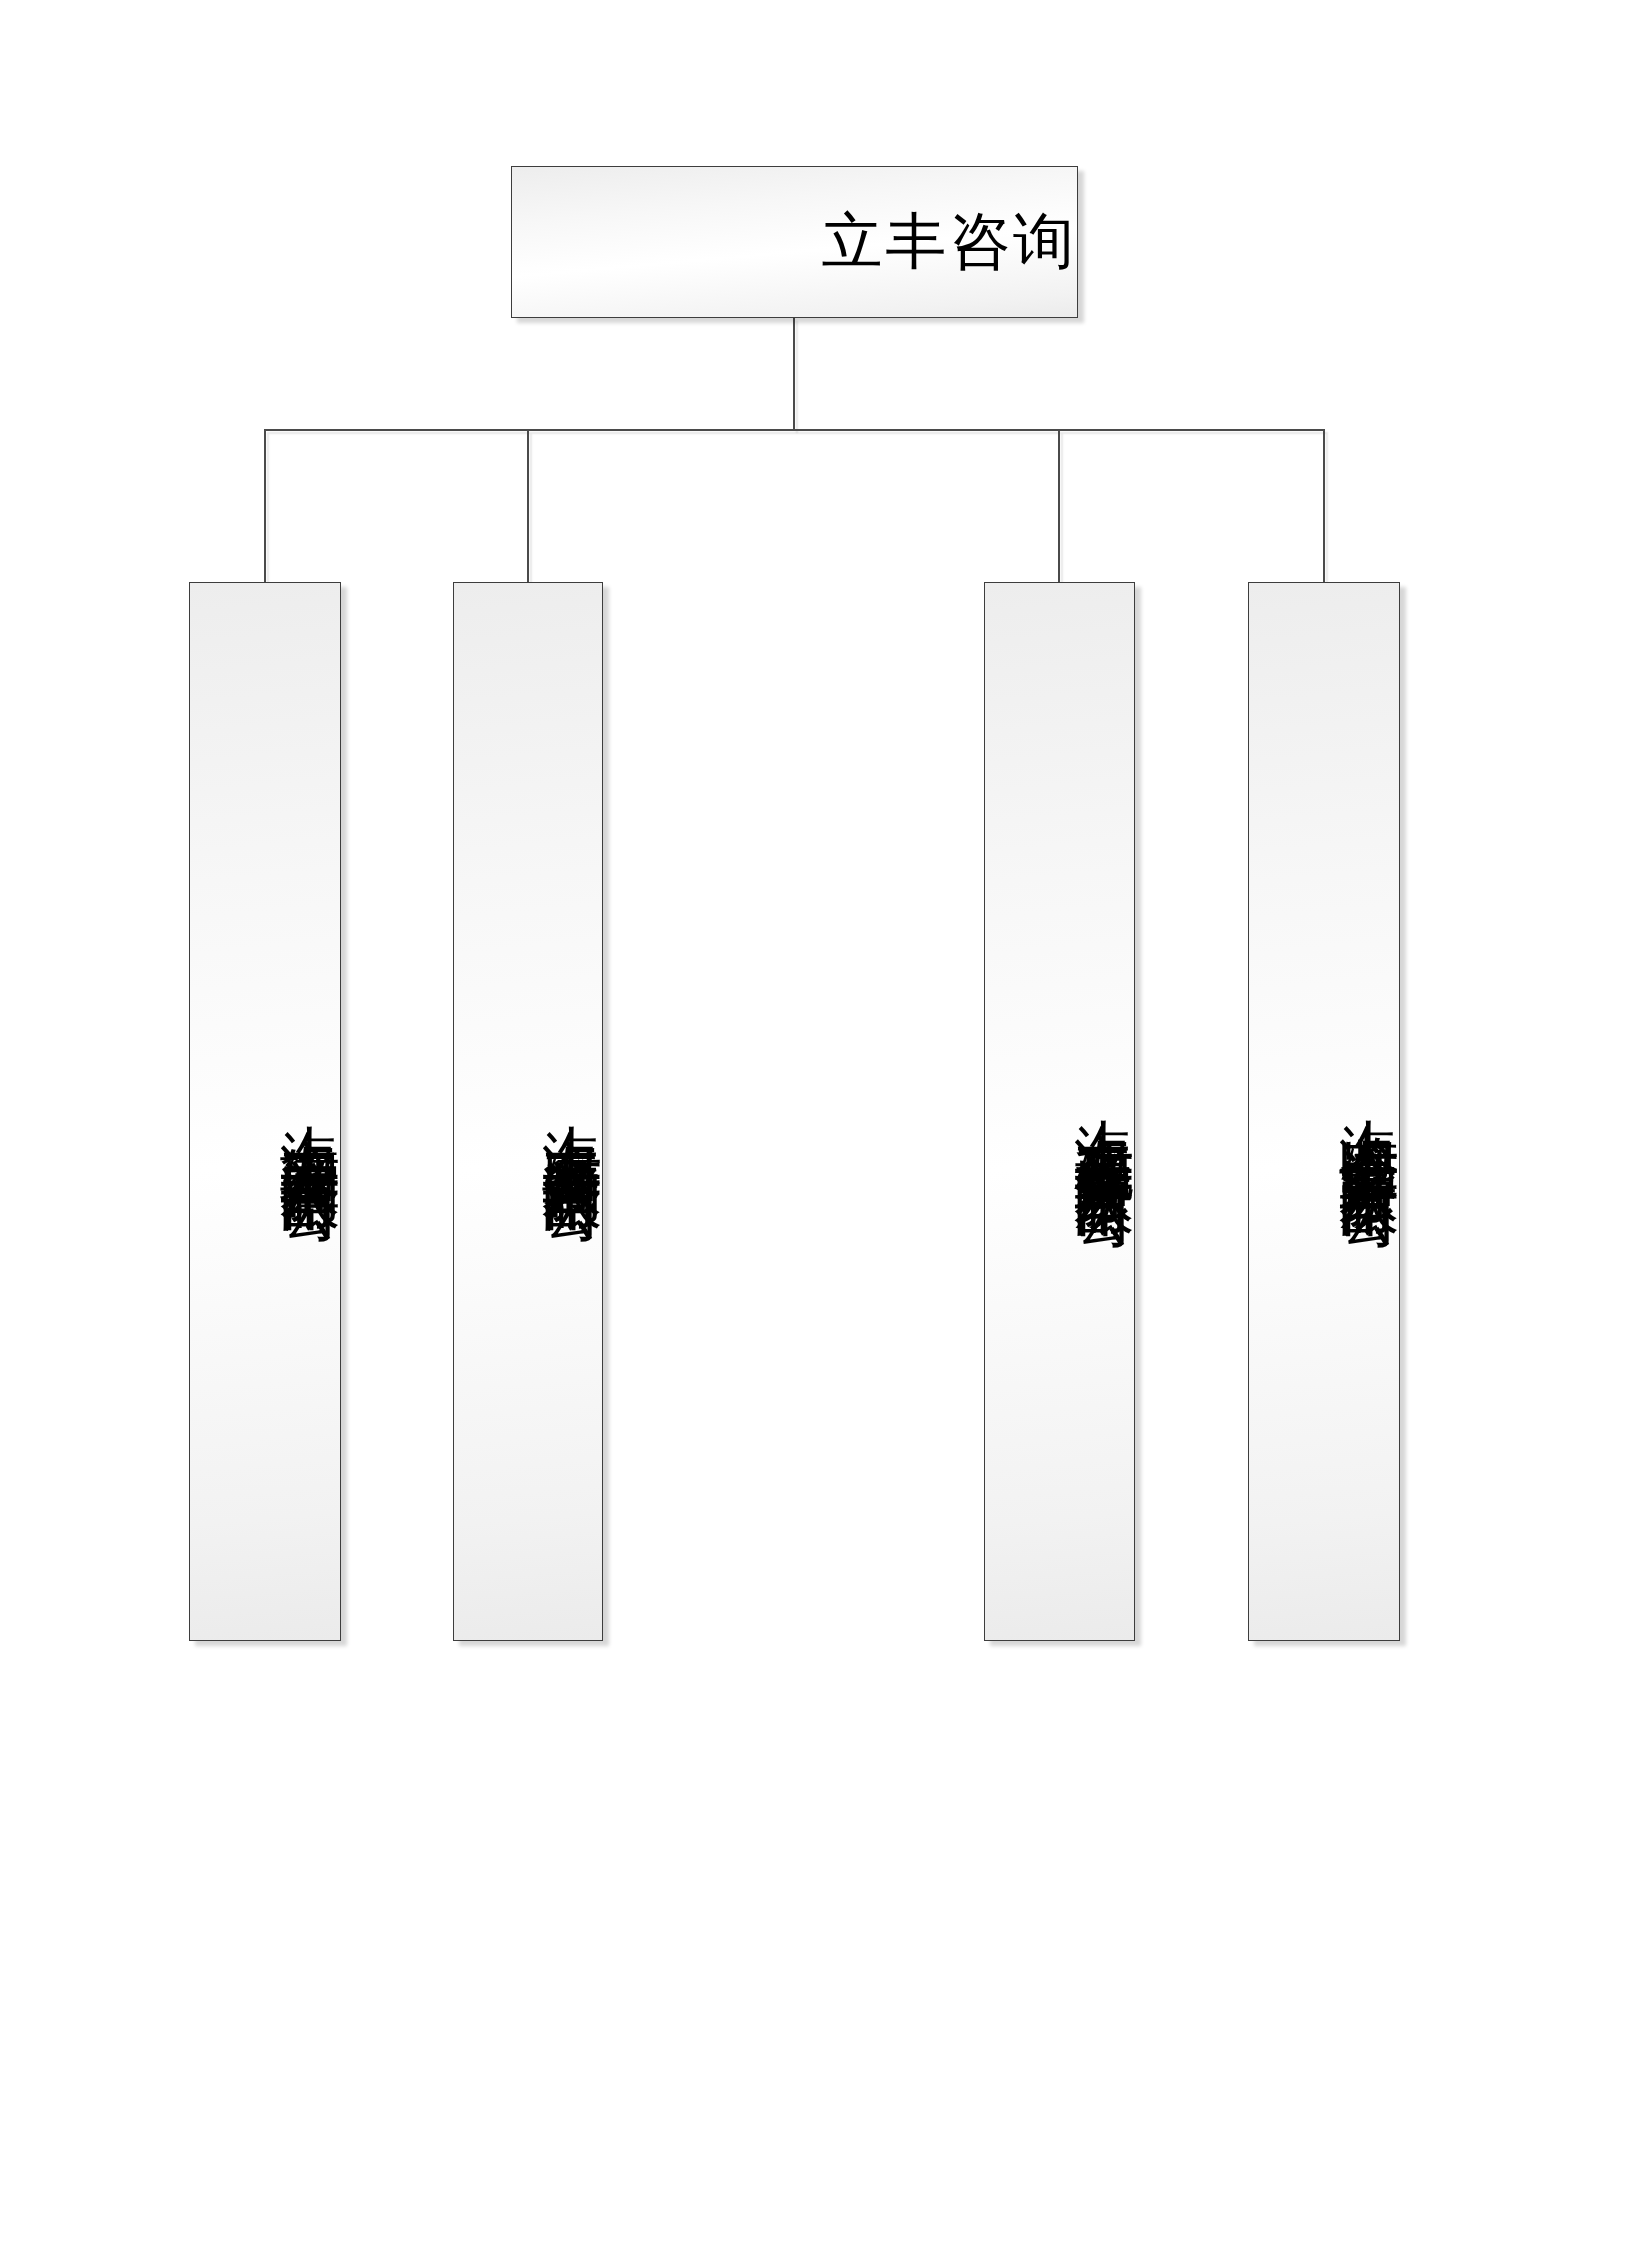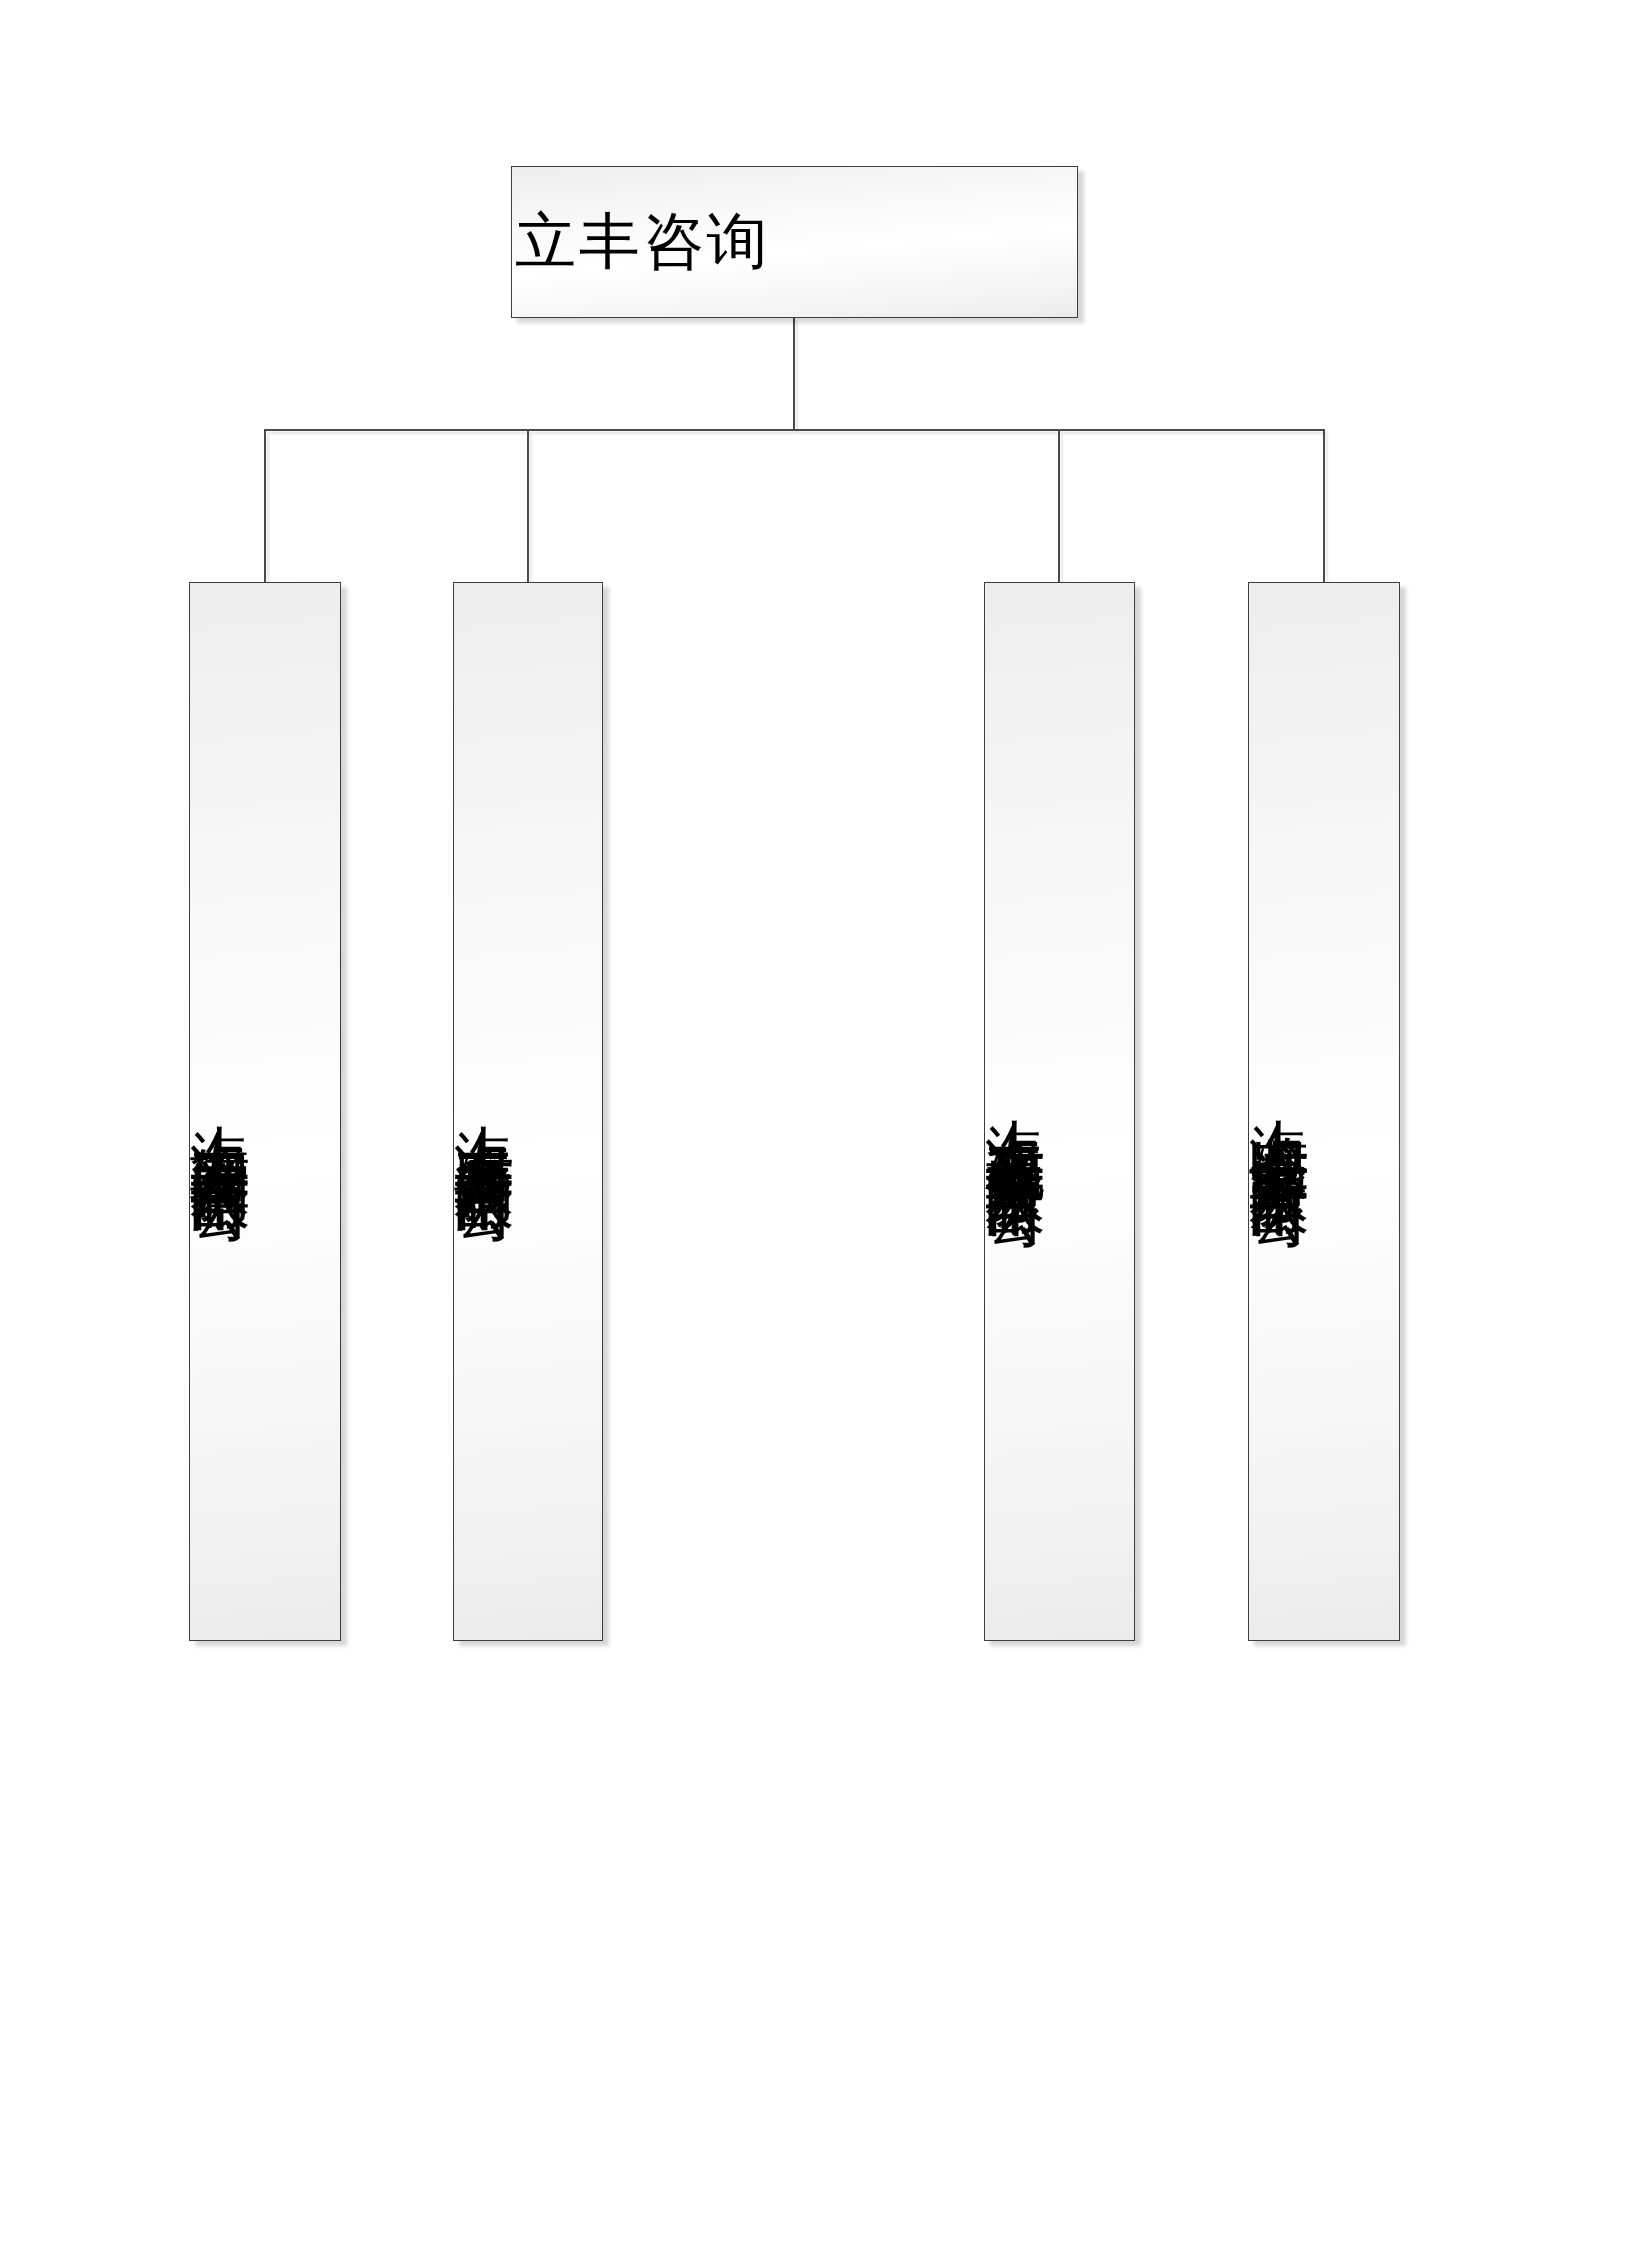--- a/index.html
+++ b/index.html
@@ -17,21 +17,21 @@
   }
   
   .node {
     position: absolute;
     box-sizing: border-box;
     border: 1.9px solid #3d3d3d;
     background: linear-gradient(175deg, #ededed 0%, #f7f7f7 28%, #ffffff 55%, #f2f2f2 88%, #ebebeb 100%);
     box-shadow: 5.8px 4.8px 3.8px rgba(0,0,0,0.16);
     display: flex;
     align-items: center;
-    justify-content: flex-start;
+    justify-content: flex-end;
   }
   .root-node {
     left: 511px;
     top: 166px;
     width: 567px;
     height: 152px;
   }
   .root-label {
     font-size: 61px;
     letter-spacing: 2.9px;

